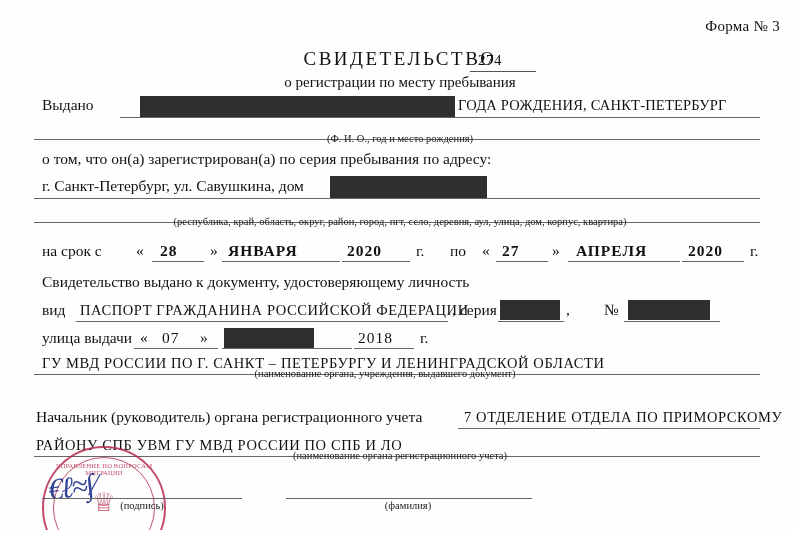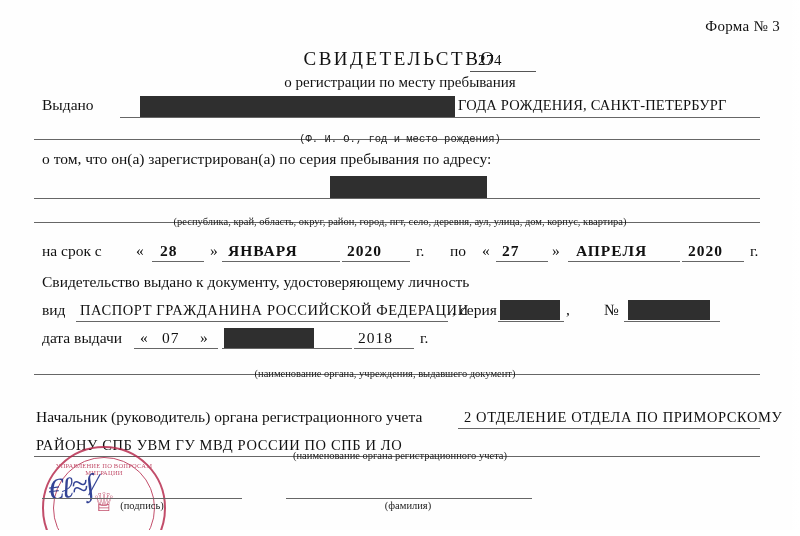--- a/index.html
+++ b/index.html
@@ -177,24 +177,25 @@
   <div class="title-num">274</div>
   <div class="title-num-line"></div>
   <div class="subtitle">о регистрации по месту пребывания</div>
 
   <div class="row-label" style="left:42px; top:96px;">Выдано</div>
   <div class="line" style="left:120px; top:117px; width:640px;"></div>
   <div class="redact" style="left:140px; top:96px; width:315px; height:21px;"></div>
   <div class="val" style="left:458px; top:97px; font-size:14.5px; letter-spacing:0.2px;">ГОДА РОЖДЕНИЯ, САНКТ-ПЕТЕРБУРГ</div>
 
   <div class="line" style="left:34px; top:139px; width:726px;"></div>
-  <div class="caption" style="left:200px; top:133px; width:400px;font-family:Liberation Mono, monospace;">(Ф. И. О., год и место рождения)</div>
+  <div class="caption" style="left:200px; top:133px; width:400px;">(Ф. И. О., год и место рождения)</div>
 
   <div class="row-label" style="left:42px; top:150px;">о том, что он(а) зарегистрирован(а) по серия пребывания по адресу:</div>
 
+  <div class="row-label" style="left:42px; top:177px;">г. Санкт-Петербург, ул. Савушкина, дом</div>
   <div class="line" style="left:34px; top:198px; width:726px;"></div>
   <div class="redact" style="left:330px; top:176px; width:157px; height:22px;"></div>
 
   <div class="line" style="left:34px; top:222px; width:726px;"></div>
   <div class="caption" style="left:110px; top:216px; width:580px;">(республика, край, область, округ, район, город, пгт, село, деревня, аул, улица, дом, корпус, квартира)</div>
 
   <div class="row-label" style="left:42px; top:242px;">на срок с</div>
   <div class="val" style="left:136px; top:242px;">«</div>
   <div class="val val-sp" style="left:160px; top:242px; font-weight:bold;">28</div>
   <div class="line" style="left:152px; top:261px; width:52px;"></div>
@@ -221,36 +222,37 @@
   <div class="small-caps-line" style="left:80px; top:302px;">ПАСПОРТ ГРАЖДАНИНА РОССИЙСКОЙ ФЕДЕРАЦИИ</div>
   <div class="line" style="left:76px; top:321px; width:372px;"></div>
   <div class="val" style="left:452px; top:301px;">, серия</div>
   <div class="redact" style="left:500px; top:300px; width:60px; height:20px;"></div>
   <div class="line" style="left:498px; top:321px; width:66px;"></div>
   <div class="val" style="left:566px; top:301px;">,</div>
   <div class="val" style="left:604px; top:301px;">№</div>
   <div class="redact" style="left:628px; top:300px; width:82px; height:20px;"></div>
   <div class="line" style="left:624px; top:321px; width:96px;"></div>
 
-  <div class="row-label" style="left:42px; top:329px;">дата выдачи</div>
+  <div class="row-label" style="left:42px; top:329px;">улица выдачи</div>
   <div class="val" style="left:140px; top:329px;">«</div>
   <div class="val val-sp" style="left:162px; top:329px;">07</div>
   <div class="val" style="left:200px; top:329px;">»</div>
   <div class="line" style="left:134px; top:348px; width:84px;"></div>
   <div class="redact" style="left:224px; top:328px; width:90px; height:20px;"></div>
   <div class="line" style="left:222px; top:348px; width:130px;"></div>
   <div class="val val-sp" style="left:358px; top:329px;">2018</div>
   <div class="line" style="left:354px; top:348px; width:60px;"></div>
   <div class="val" style="left:420px; top:329px;">г.</div>
 
+  <div class="small-caps-line" style="left:42px; top:355px;">ГУ  МВД  РОССИИ  ПО  Г. САНКТ – ПЕТЕРБУРГУ  И  ЛЕНИНГРАДСКОЙ ОБЛАСТИ</div>
   <div class="line" style="left:34px; top:374px; width:726px;"></div>
   <div class="caption" style="left:160px; top:368px; width:450px;">(наименование органа, учреждения, выдавшего документ)</div>
 
   <div class="row-label" style="left:36px; top:408px;">Начальник (руководитель) органа регистрационного учета</div>
-  <div class="small-caps-line" style="left:464px; top:409px;">2 ОТДЕЛЕНИЕ ОТДЕЛА  ПО ПРИМОРСКОМУ</div>
+  <div class="small-caps-line" style="left:464px; top:409px;">7 ОТДЕЛЕНИЕ ОТДЕЛА  ПО ПРИМОРСКОМУ</div>
   <div class="line" style="left:458px; top:428px; width:302px;"></div>
   <div class="small-caps-line" style="left:36px; top:437px;">РАЙОНУ СПБ УВМ  ГУ  МВД  РОССИИ  ПО СПБ  И  ЛО</div>
   <div class="line" style="left:34px; top:456px; width:726px;"></div>
   <div class="caption" style="left:180px; top:450px; width:440px;">(наименование органа регистрационного учета)</div>
 
   <div class="stamp">
     <div class="stamp-txt-top">УПРАВЛЕНИЕ ПО ВОПРОСАМ МИГРАЦИИ</div>
     <div class="eagle">♕</div>
 
   </div>

